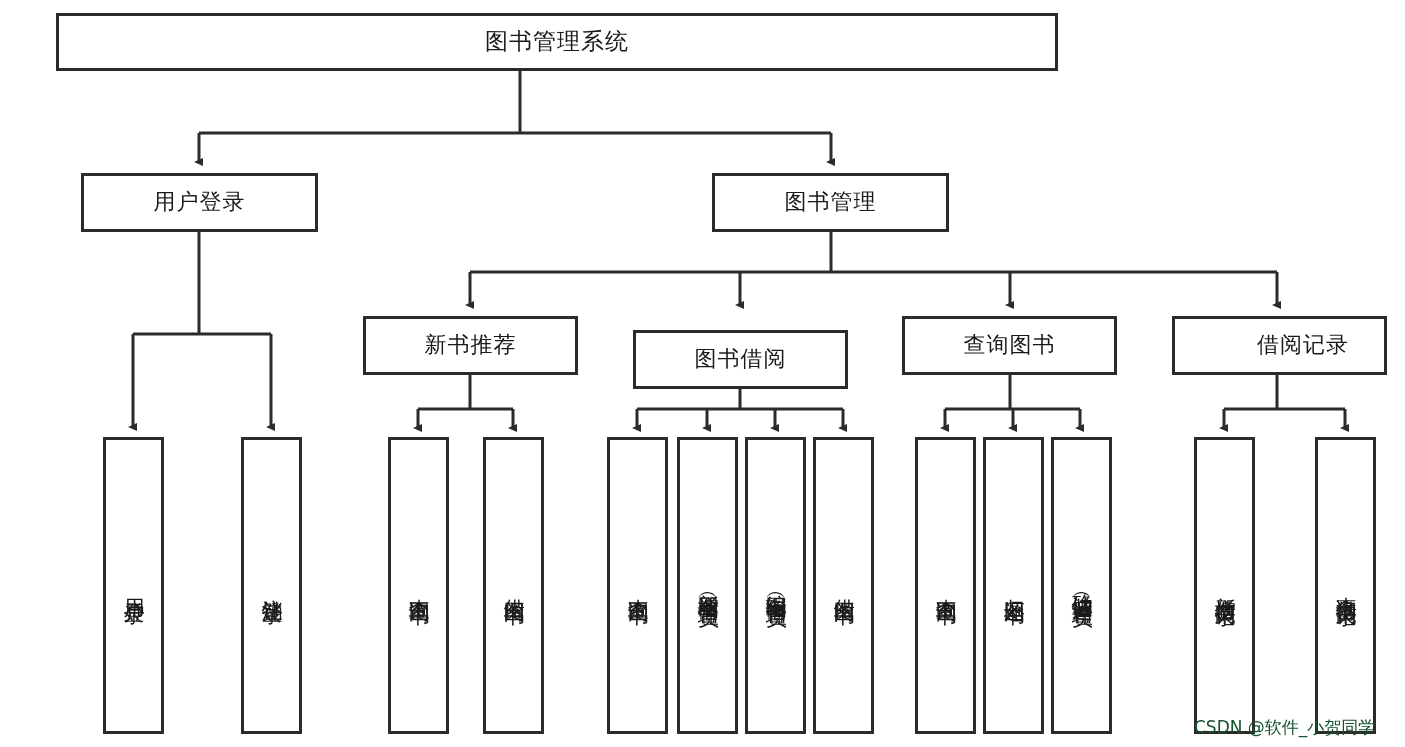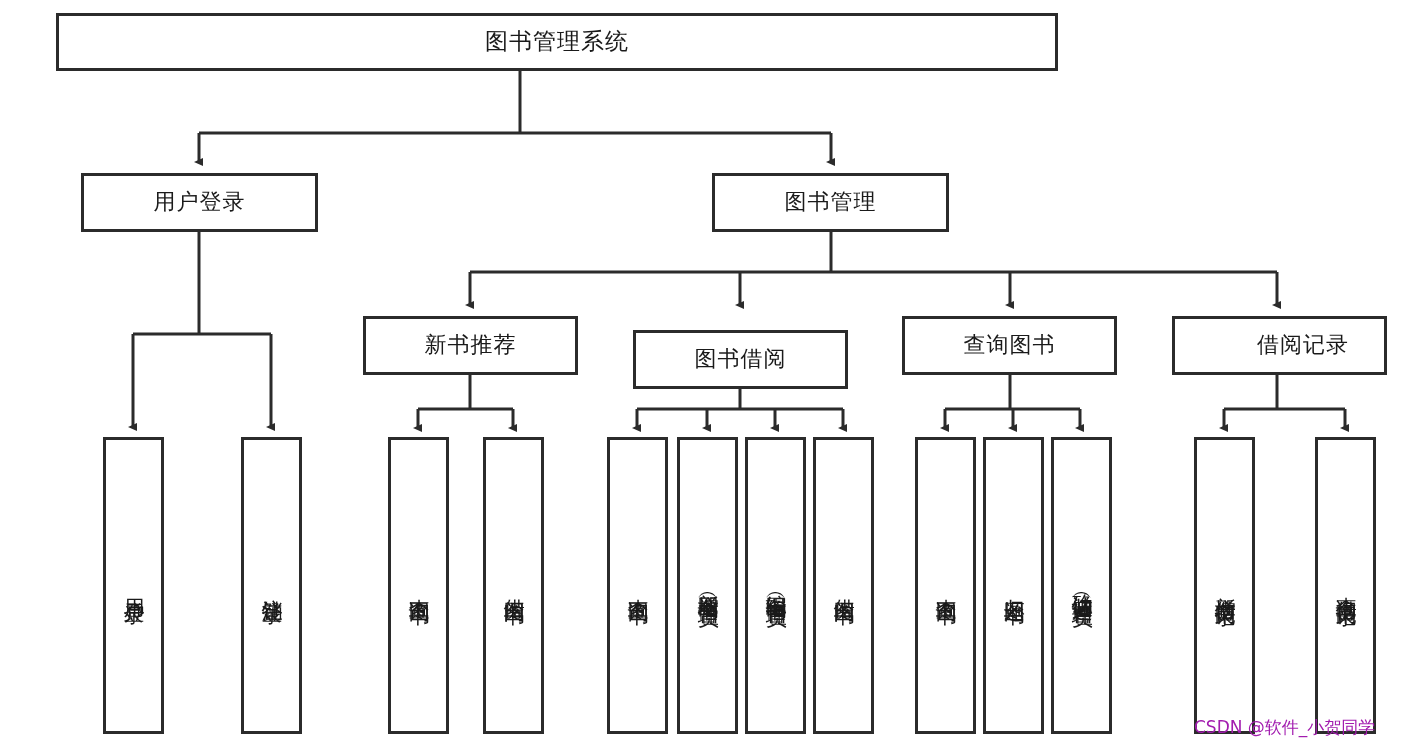--- a/index.html
+++ b/index.html
@@ -52,21 +52,21 @@
   svg.wires {
     position: absolute;
     left: 0;
     top: 0;
     width: 1405px;
     height: 747px;
     pointer-events: none;
   }
   .watermark {
     position: absolute;
-    color: #a21caf;
+    color: #14532d;
     font-size: 17px;
     white-space: nowrap;
     font-family: "DejaVu Sans", "Liberation Sans", sans-serif;
   }
 </style>
 </head>
 <body>
 
 <div id="canvas">
 

